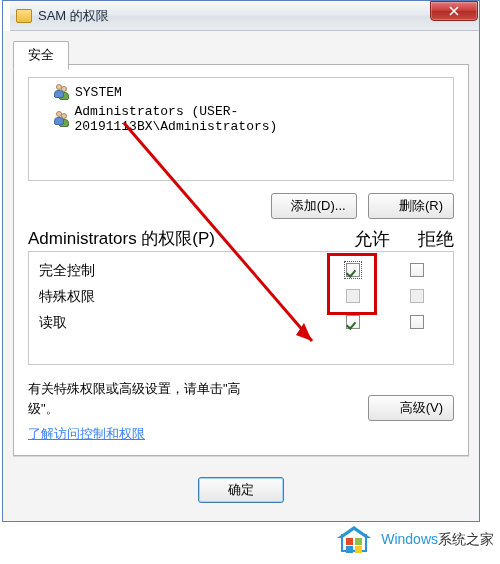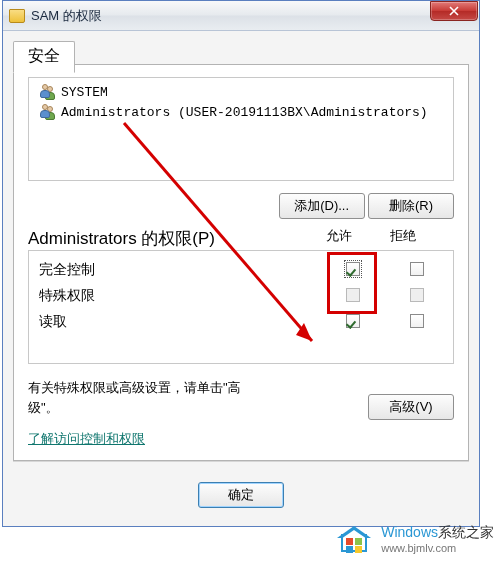--- a/index.html
+++ b/index.html
@@ -18,20 +18,21 @@
     border: 1px solid #5a7fbf;
     background: #fdfdfd;
   }
   .titlebar {
     height: 30px;
     background: linear-gradient(to bottom, #f8f9fa, #e6eaee 48%, #dce1e7 52%, #e9edf1);
     display: flex;
     align-items: center;
     padding: 0 0 0 6px;
     border-bottom: 1px solid #b8c4d6;
+    margin-left: 7px;
   }
   .titlebar .folder-icon {
     width: 16px; height: 14px;
     background: linear-gradient(#f9dd84,#eec13a);
     border: 1px solid #b88a1a;
     border-radius: 1px 1px 2px 2px;
     margin-right: 6px;
   }
   .titlebar .title { font-size: 13px; color: #1b2a3f; }
   .titlebar .close-btn {
@@ -55,38 +56,38 @@
     background: #f4f4f4;
   }
 
   .tab-strip { position: relative; height: 26px; margin-bottom: -1px; }
   .tab-btn {
     position: absolute; left: 0; top: 2px;
     background: #fff;
     border: 1px solid #b3b3b3;
     border-bottom: 1px solid #fff;
     padding: 4px 14px 5px;
-    font-size: 16px;
+    font-size: 13px;
     border-radius: 2px 2px 0 0;
     z-index: 2;
   }
 
   .tab-body {
     border: 1px solid #b3b3b3;
     background: #fff;
     padding: 12px 14px 12px 14px;
     position: relative;
   }
 
   .label-row { margin: 0 0 4px 2px; font-size: 13px;}
   .userlist {
     border: 1px solid #c8c8c8;
     background: #fff;
     height: 104px;
-    padding: 4px 6px;
+    padding: 4px 20px;
   }
   .userlist .row {
     display: flex; align-items: center;
     padding: 2px 2px;
     font-family: "Courier New", monospace;
     font-size: 13px;
   }
   .user-icon {
     width: 18px; height: 16px;
     margin-right: 6px;
@@ -115,27 +116,26 @@
 
   .btn-row { text-align: right; margin: 12px 0 8px; }
   .w-btn {
     display: inline-block;
     border: 1px solid #8f8f8f;
     background: linear-gradient(#fdfdfd, #e7e7e7);
     padding: 3px 10px;
     font-size: 13px;
     border-radius: 3px;
     min-width: 86px;
-    text-align: center;
     font-family: inherit;
   }
 
   .perm-header { display:flex; margin-top:8px; }
   .perm-header .h-left { flex:1; font-size:17px; }
-  .perm-header .h-col { width:64px; text-align:left; font-size:13px; }
+  .perm-header .h-col { width:64px; text-align:right; font-size:18px; }
 
   .perm-list {
     border: 1px solid #c8c8c8;
     background:#fff;
     height: 114px;
     padding: 6px 4px 6px 10px;
     position: relative;
   }
   .perm-row { display:flex; align-items:center; height:26px; }
   .perm-name { flex:1; font-size:14px; }
@@ -168,22 +168,22 @@
     left:100px; top:48px;
     width:230px; height:250px;
     pointer-events:none;
   }
 
   .adv-row { display:flex; margin-top:14px; align-items:flex-start; }
   .adv-text { flex:1; font-size:13px; line-height:1.5; }
   .adv-btn-wrap { width:110px; text-align:right; padding-top:16px; }
 
   .link {
-    color:#0f766e; text-decoration:underline;
-    font-size:13px; display:inline-block; margin-top:10px;
+    color:#3b82f6; text-decoration:underline;
+    font-size:13px; display:inline-block; margin-top:4px;
   }
 
   .footer {
     border-top:1px solid #d6d6d6;
     padding:20px 0 10px;
     text-align:center;
     background:#f4f4f4;
   }
   .footer .w-btn.active {
     border-color:#3c7fb1;
@@ -271,21 +271,21 @@
               <span class="head2"></span>
             <span class="body"></span>
               <span class="head"></span>
           </span>
           <span>Administrators (USER-20191113BX\Administrators)</span>
         </div>
       </div>
 
       <div class="btn-row">
         <span class="w-btn">添加(D)...</span>
-        <span class="w-btn" style="margin-left:0;">删除(R)</span>
+        <span class="w-btn" style="margin-left:8px;">删除(R)</span>
       </div>
 
       <div class="perm-header">
         <div class="h-left">Administrators 的权限(P)</div>
         <div class="h-col">允许</div>
         <div class="h-col">拒绝</div>
       </div>
 
       <div class="perm-list">
         <div class="perm-row">
@@ -340,15 +340,14 @@
     <div class="wm-house"></div>
     <div class="wm-win a"></div>
       <div class="wm-win b"></div>
     <div class="wm-win c"></div>
       <div class="wm-win d"></div>
   </div>
   <div class="wm-txt">
     <div class="l1">
       <span>Windows</span><b>系统之家</b>
     </div>
-    <div class="l2">www.bjmlv.com</div>
   </div>
 </div>
 
 </body></html>

